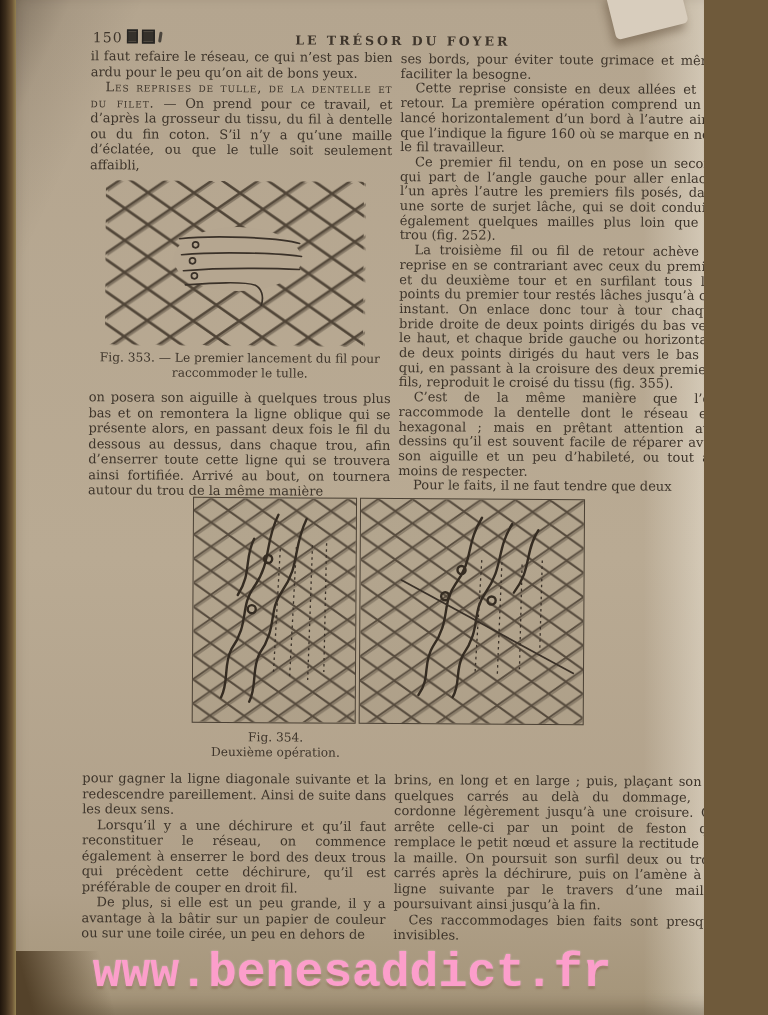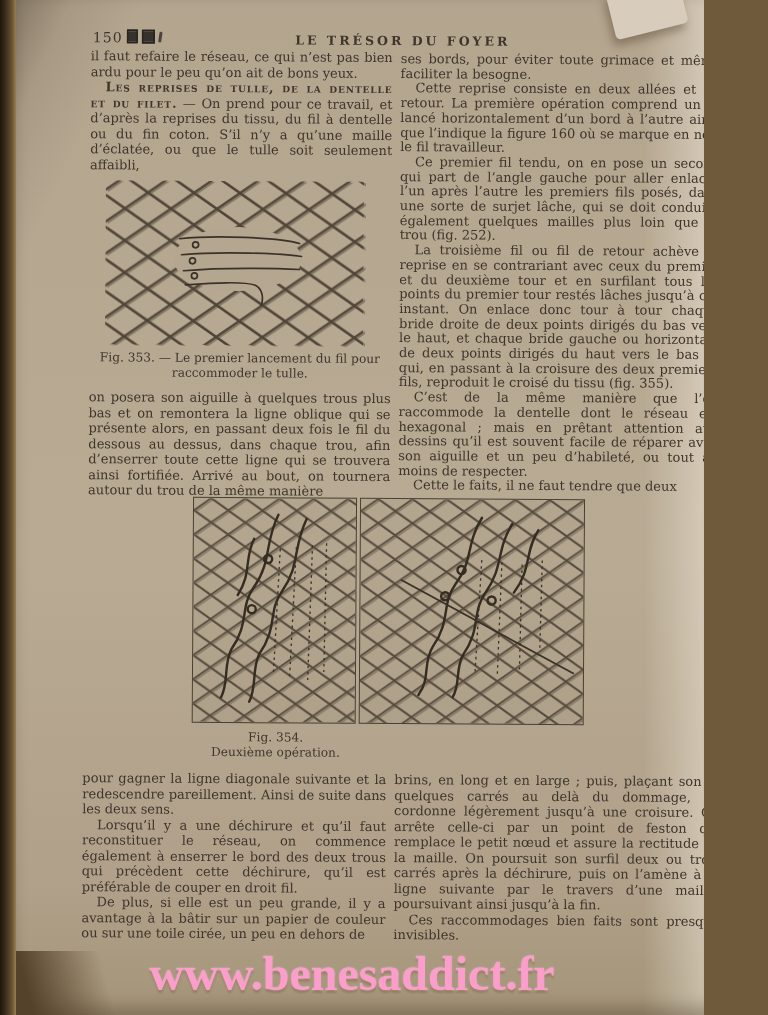--- a/index.html
+++ b/index.html
@@ -36,37 +36,37 @@
   .title{position:absolute;left:200px;top:33px;width:400px;text-align:center;
     font-size:12.5px;font-weight:700;letter-spacing:3px;}
 
   .colTL{position:absolute;left:88px;top:50px;width:302px;}
   .colTR{position:absolute;left:398px;top:52px;width:320px;}
   .colBL{position:absolute;left:84px;top:772px;width:304px;}
   .colBR{position:absolute;left:396px;top:772px;width:326px;}
   p{margin:0;text-align:justify;font-size:13px;line-height:15.5px;}
   .colTR p{line-height:14.7px;}
   .indent{text-indent:15px;}
-  .smallcaps{font-variant:small-caps;letter-spacing:0.9px;font-weight:bold;}
+  .smallcaps{font-variant:small-caps;letter-spacing:0.9px;}
   .it{}
 
   .fig353{width:268px;height:172px;margin:4px 0 2px 12px;}
   .fig353 svg{display:block;width:100%;height:100%;}
   .cap353{font-size:12.2px;line-height:15px;text-align:center;margin:2px 6px 9px;}
 
   .figbox{position:absolute;left:193px;top:498px;width:392px;height:226px;display:flex;gap:3px;}
   .panel{border:1.6px solid #4a4034;box-sizing:border-box;background:rgba(60,45,25,0.04);}
   .panelL{width:164px;} .panelR{flex:1;}
   .panel svg{display:block;width:100%;height:100%;}
   .figcaps{position:absolute;left:193px;top:731px;width:392px;display:flex;}
   .figcap{font-size:12.2px;line-height:14.5px;text-align:center;}
   .figcapL{width:168px;} .figcapR{flex:1;}
 
   .watermark{position:absolute;left:50%;top:946px;transform:translateX(-50%);
-    font-family:Liberation Serif, serif;font-weight:700;font-size:48px;white-space:nowrap;
+    font-family:Liberation Mono, monospace;font-weight:700;font-size:48px;white-space:nowrap;
     color:#fc9ecb;text-shadow:0 3px 2px rgba(130,95,70,0.45), 0 0 2px rgba(255,215,235,0.65);}
 </style>
 </head>
 <body>
 
 <div class="scan">
   <div class="cover-right"></div>
   <div class="page"></div>
   <div class="corner-curl"></div>
   <div class="wedge"></div>
@@ -77,21 +77,21 @@
     <div class="pageno">150</div>
     <div class="stamps">
       <div class="stamp"></div>
       <div class="stamp s2"></div>
       <div class="stamp-tick"></div>
     </div>
     <div class="title">LE TRÉSOR DU FOYER</div>
 
     <div class="colTL">
       <p><span>il faut refaire le réseau, ce qui n’est pas bien ardu pour le peu qu’on ait de bons yeux.</span></p>
-      <p class="indent"><span class="smallcaps">Les reprises de tulle, de la dentelle et du filet.</span><span> — On prend pour ce travail, et d’après la reprises du tissu, du fil à dentelle ou du fin coton. S’il n’y a qu’une maille d’éclatée, ou que le tulle soit seulement affaibli,</span></p>
+      <p class="indent"><span class="smallcaps">Les reprises de tulle, de la dentelle et du filet.</span><span> — On prend pour ce travail, et d’après la grosseur du tissu, du fil à dentelle ou du fin coton. S’il n’y a qu’une maille d’éclatée, ou que le tulle soit seulement affaibli,</span></p>
 
       <div class="fig353">
         <svg viewBox="0 0 268 172" xmlns="http://www.w3.org/2000/svg">
           <defs>
             <pattern id="net1" width="46" height="32" patternUnits="userSpaceOnUse">
               <path d="M0,16 L23,0 L46,16 L23,32 Z" fill="none" stroke="#4a3f32" stroke-width="2.3"></path>
             </pattern>
           </defs>
           <rect x="4" y="4" width="258" height="164" fill="url(#net1)" opacity="0.92"></rect>
           <rect x="4" y="4" width="258" height="164" fill="url(#net1)" opacity="0.45" transform="translate(2,1)"></rect>
@@ -111,21 +111,21 @@
 
       <p><span>on posera son aiguille à quelques trous plus bas et on remontera la ligne oblique qui se présente alors, en passant deux fois le fil du dessous au dessus, dans chaque trou, afin d’enserrer toute cette ligne qui se trouvera ainsi fortifiée. Arrivé au bout, on tournera autour du trou de la même manière</span></p>
     </div>
 
     <div class="colTR">
       <p><span>ses bords, pour éviter toute grimace et même faciliter la besogne.</span></p>
       <p class="indent"><span>Cette reprise consiste en deux allées et un retour. La première opération comprend un fil lancé horizontalement d’un bord à l’autre ainsi que l’indique la figure 160 où se marque en noir le fil travailleur.</span></p>
       <p class="indent"><span>Ce premier fil tendu, on en pose un second qui part de l’angle gauche pour aller enlacer l’un après l’autre les premiers fils posés, dans une sorte de surjet lâche, qui se doit conduire également quelques mailles plus loin que le trou (fig. 252).</span></p>
       <p class="indent"><span>La troisième fil ou fil de retour achève la reprise en se contrariant avec ceux du premier et du deuxième tour et en surfilant tous les points du premier tour restés lâches jusqu’à cet instant. On enlace donc tour à tour chaque bride droite de deux points dirigés du bas vers le haut, et chaque bride gauche ou horizontale de deux points dirigés du haut vers le bas et qui, en passant à la croisure des deux premiers fils, reproduit le croisé du tissu (fig. 355).</span></p>
       <p class="indent"><span>C’est de la même manière que l’on raccommode la </span><span class="it">dentelle</span><span> dont le réseau est hexagonal ; mais en prêtant attention aux dessins qu’il est souvent facile de réparer avec son aiguille et un peu d’habileté, ou tout au moins de respecter.</span></p>
-      <p class="indent"><span>Cette le </span><span class="it">faits</span><span>, il ne faut tendre que deux</span></p>
+      <p class="indent"><span>Pour le </span><span class="it">faits</span><span>, il ne faut tendre que deux</span></p>
     </div>
 
     <div class="figbox">
       <div class="panel panelL">
         <svg viewBox="0 0 161 222" xmlns="http://www.w3.org/2000/svg">
           <defs>
             <pattern id="net2a" width="34" height="24" patternUnits="userSpaceOnUse">
               <path d="M0,12 L17,0 L34,12 L17,24 Z" fill="none" stroke="#4e4336" stroke-width="1.8"></path>
             </pattern>
           </defs>

